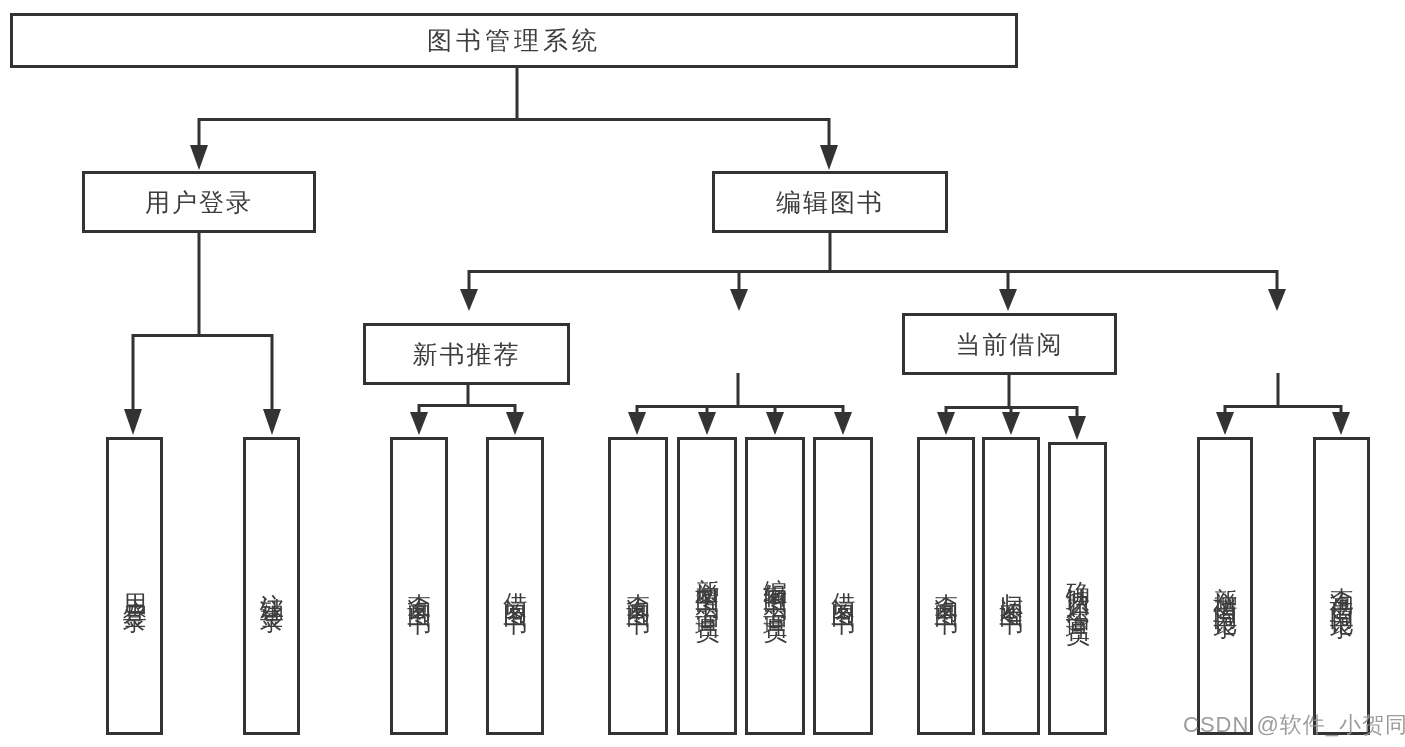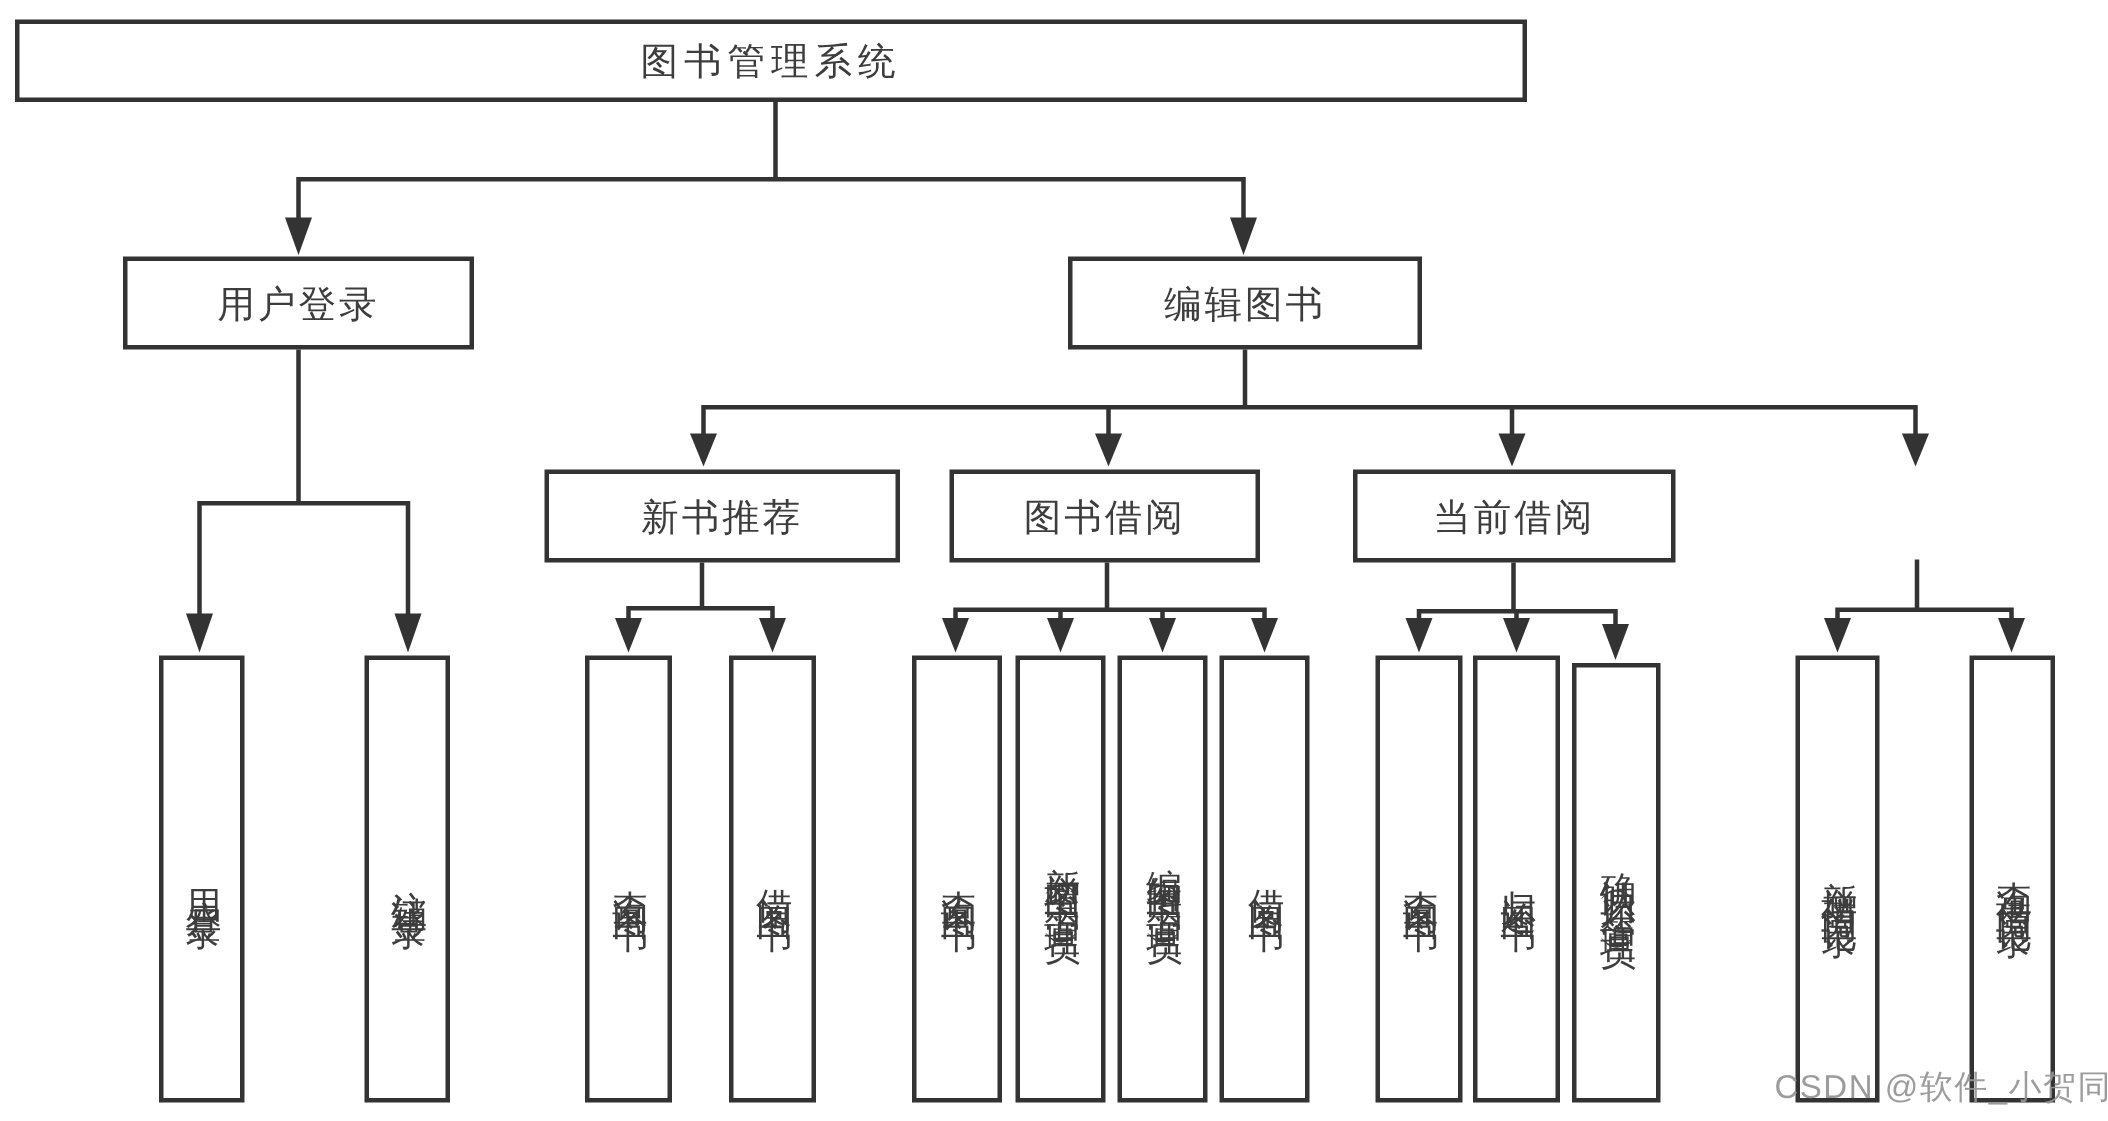--- a/index.html
+++ b/index.html
@@ -71,25 +71,22 @@
     <span class="lbl">图书管理系统</span>
   </div>
 
   <div class="box" style="left:82px; top:171px; width:234px; height:62px">
     <span class="lbl">用户登录</span>
   </div>
   <div class="box" style="left:712px; top:171px; width:236px; height:62px">
     <span class="lbl">编辑图书</span>
   </div>
 
-  <div class="box" style="left:363px; top:313px; width:237px; height:62px">
+  <div class="box" style="left:363px; top:323px; width:207px; height:62px">
     <span class="lbl">新书推荐</span>
-  </div>
-  <div class="box" style="left:633px; top:313px; width:207px; height:62px">
-    <span class="lbl">图书借阅</span>
   </div>
   <div class="box" style="left:902px; top:313px; width:215px; height:62px">
     <span class="lbl">当前借阅</span>
   </div>
 
   <div class="box v" style="left:106px; top:437px; width:57px; height:298px">
     <span class="lbl">用户登录</span>
   </div>
   <div class="box v" style="left:243px; top:437px; width:57px; height:298px">
     <span class="lbl">注销登录</span>

